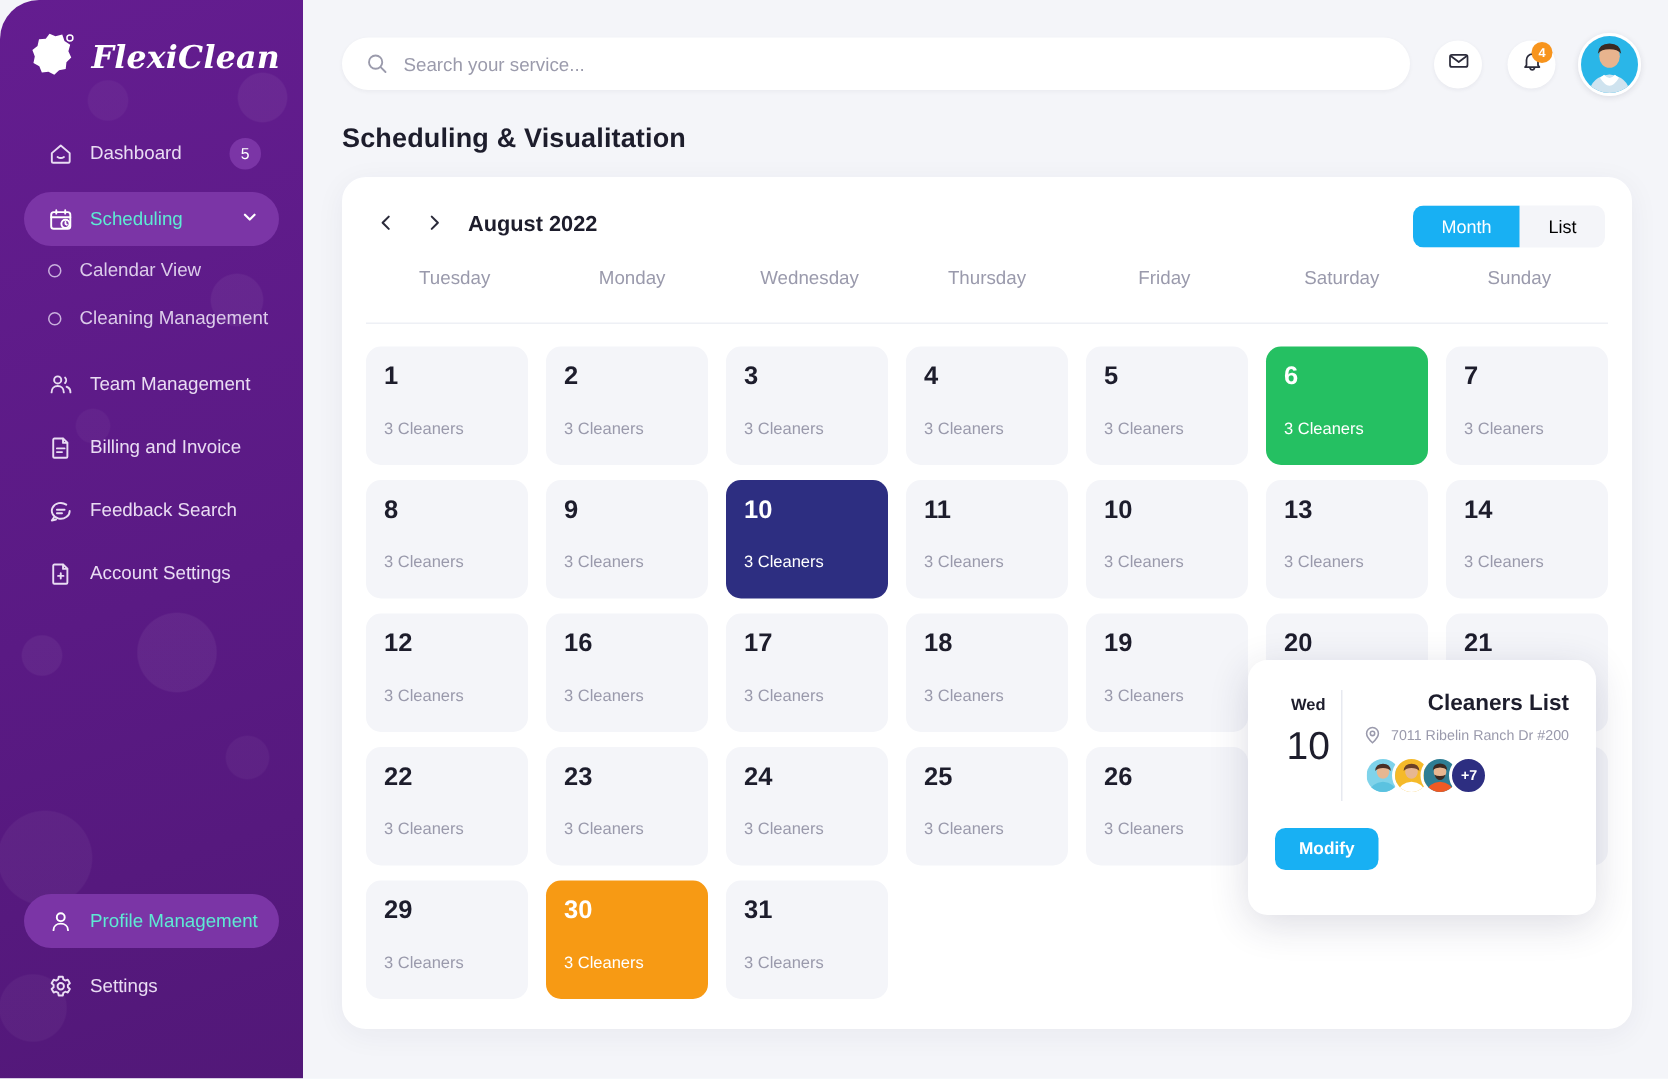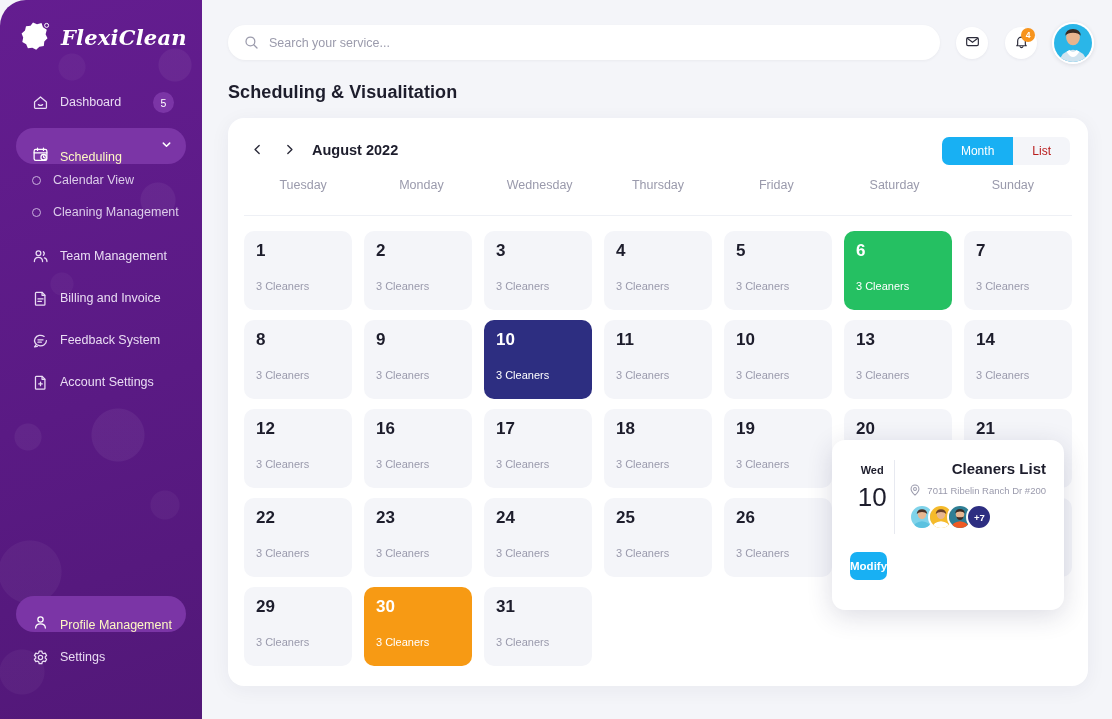--- a/index.html
+++ b/index.html
@@ -39,21 +39,21 @@
 
   .nav { position:absolute; top:84px; left:0; width:202px; }
   .nav-item {
     display:flex; align-items:center; height:36px; margin:0 16px;
     padding:0 14px; border-radius:18px; color:#e9dcf3;
     font-size:12.5px; position:relative;
   }
   .nav-item.spaced { margin-bottom:8px; }
   .nav-item .ico { width:20px; height:20px; display:flex; align-items:center; justify-content:center; margin-right:10px; flex:0 0 20px; }
   .nav-item .ico svg { display:block; }
-  .nav-item.active { background:#7b35a6; color:#fef9c3;align-items:flex-end; }
+  .nav-item.active { background:#7b35a6; color:#5eead4; }
   .nav-label { white-space:nowrap; }
   .badge-count {
     position:absolute; right:12px; top:8px;
     width:21px; height:21px; border-radius:50%;
     background:#7b35a6; color:#fff; font-size:10.5px;
     display:flex; align-items:center; justify-content:center;
   }
   .chev { position:absolute; right:14px; top:50%; transform:translateY(-50%); }
   .sub-item {
     display:flex; align-items:center; height:32px; margin:0 16px;
@@ -118,21 +118,21 @@
   #prev-month { left:18px; }
   #next-month { left:50px; }
   .month-label { position:absolute; left:84px; top:24px; font-size:14.5px; font-weight:bold; color:#1d1d2c; }
 
   .view-toggle {
     position:absolute; right:18px; top:19px; display:flex;
     background:#f4f5f9; border-radius:7px; overflow:hidden;
   }
   .view-toggle button {
     border:none; cursor:pointer; font-family:"Liberation Sans", sans-serif;
-    font-size:12px; padding:7px 19px; background:transparent; color:#b91c1c;
+    font-size:12px; padding:7px 19px; background:transparent; color:#000000;
   }
   .view-toggle button.on { background:#18b0f3; color:#ffffff; }
 
   .daynames {
     position:relative; height:38px; border-bottom:1px solid #eef0f5;
     display:grid; grid-template-columns:repeat(7,1fr); margin:0 16px;
   }
   .daynames span { text-align:center; font-size:12.5px; color:#9a9aac; }
 
   .grid {
@@ -179,21 +179,21 @@
   }
   .av:first-child { margin-left:0; }
   .av-more {
     background:#2d2e81; color:#ffffff; font-size:9.5px; font-weight:bold;
     display:flex; align-items:center; justify-content:center;
   }
   .modify-btn {
     position:absolute; left:18px; bottom:30px;
     background:#18b0f3; color:#ffffff; border:none; border-radius:7px;
     font-family:"Liberation Sans", sans-serif; font-size:11.5px; font-weight:bold;
-    padding:8px 0; cursor:pointer;
+    padding:8px 16px; cursor:pointer;
   }
 </style>
 </head>
 <body>
 
 <div id="app">
 
   <aside class="sidebar">
 
     <div class="logo-row">
@@ -270,21 +270,21 @@
       </div>
 
       <div class="nav-item" style="margin-top:6px">
         <span class="ico">
           <svg width="17" height="17" viewBox="0 0 20 20" fill="none" stroke="#e9dcf3" stroke-width="1.5" stroke-linecap="round" stroke-linejoin="round">
             <path d="M17 10.1 a7 6.2 0 1 1-2.7-4.9"></path>
             <path d="M4.6 15.3 L3 17.6 L6.3 16.9"></path>
             <path d="M7 9.2 h6 M7 12 h4"></path>
           </svg>
         </span>
-        <span class="nav-label">Feedback System</span>
+        <span class="nav-label">Feedback Search</span>
       </div>
 
       <div class="nav-item" style="margin-top:6px">
         <span class="ico">
           <svg width="17" height="17" viewBox="0 0 20 20" fill="none" stroke="#e9dcf3" stroke-width="1.5" stroke-linecap="round" stroke-linejoin="round">
             <path d="M5 2.8 h7 l3.2 3.3 V17 a.9.9 0 0 1-.9.9 H5 a.9.9 0 0 1-.9-.9 V3.7 A.9.9 0 0 1 5 2.8Z"></path>
             <path d="M11.8 2.9 V6.2 h3.3 M10 9.6 v4.2 M7.9 11.7 h4.2"></path>
           </svg>
         </span>
         <span class="nav-label">Account Settings</span>

